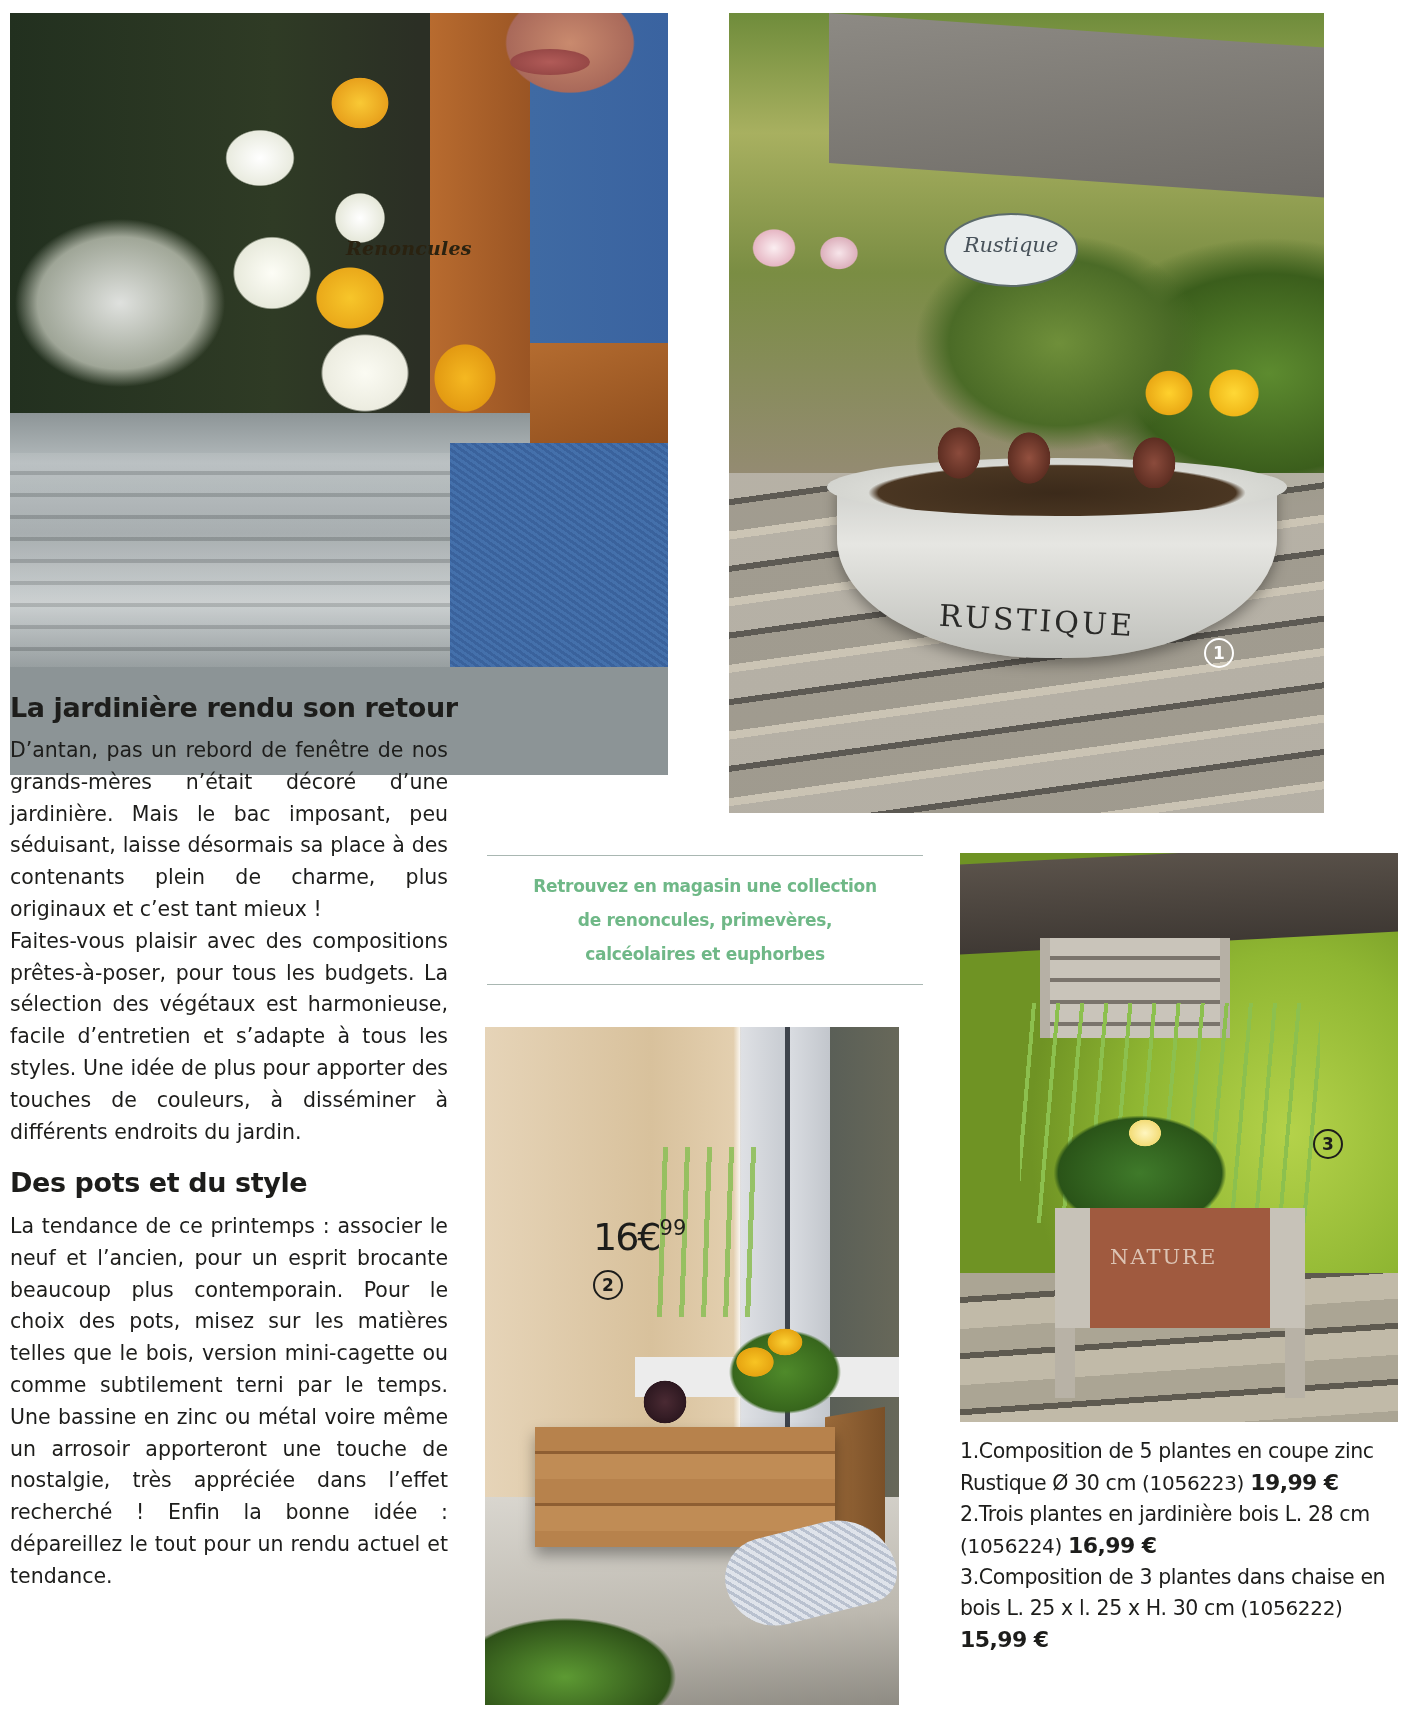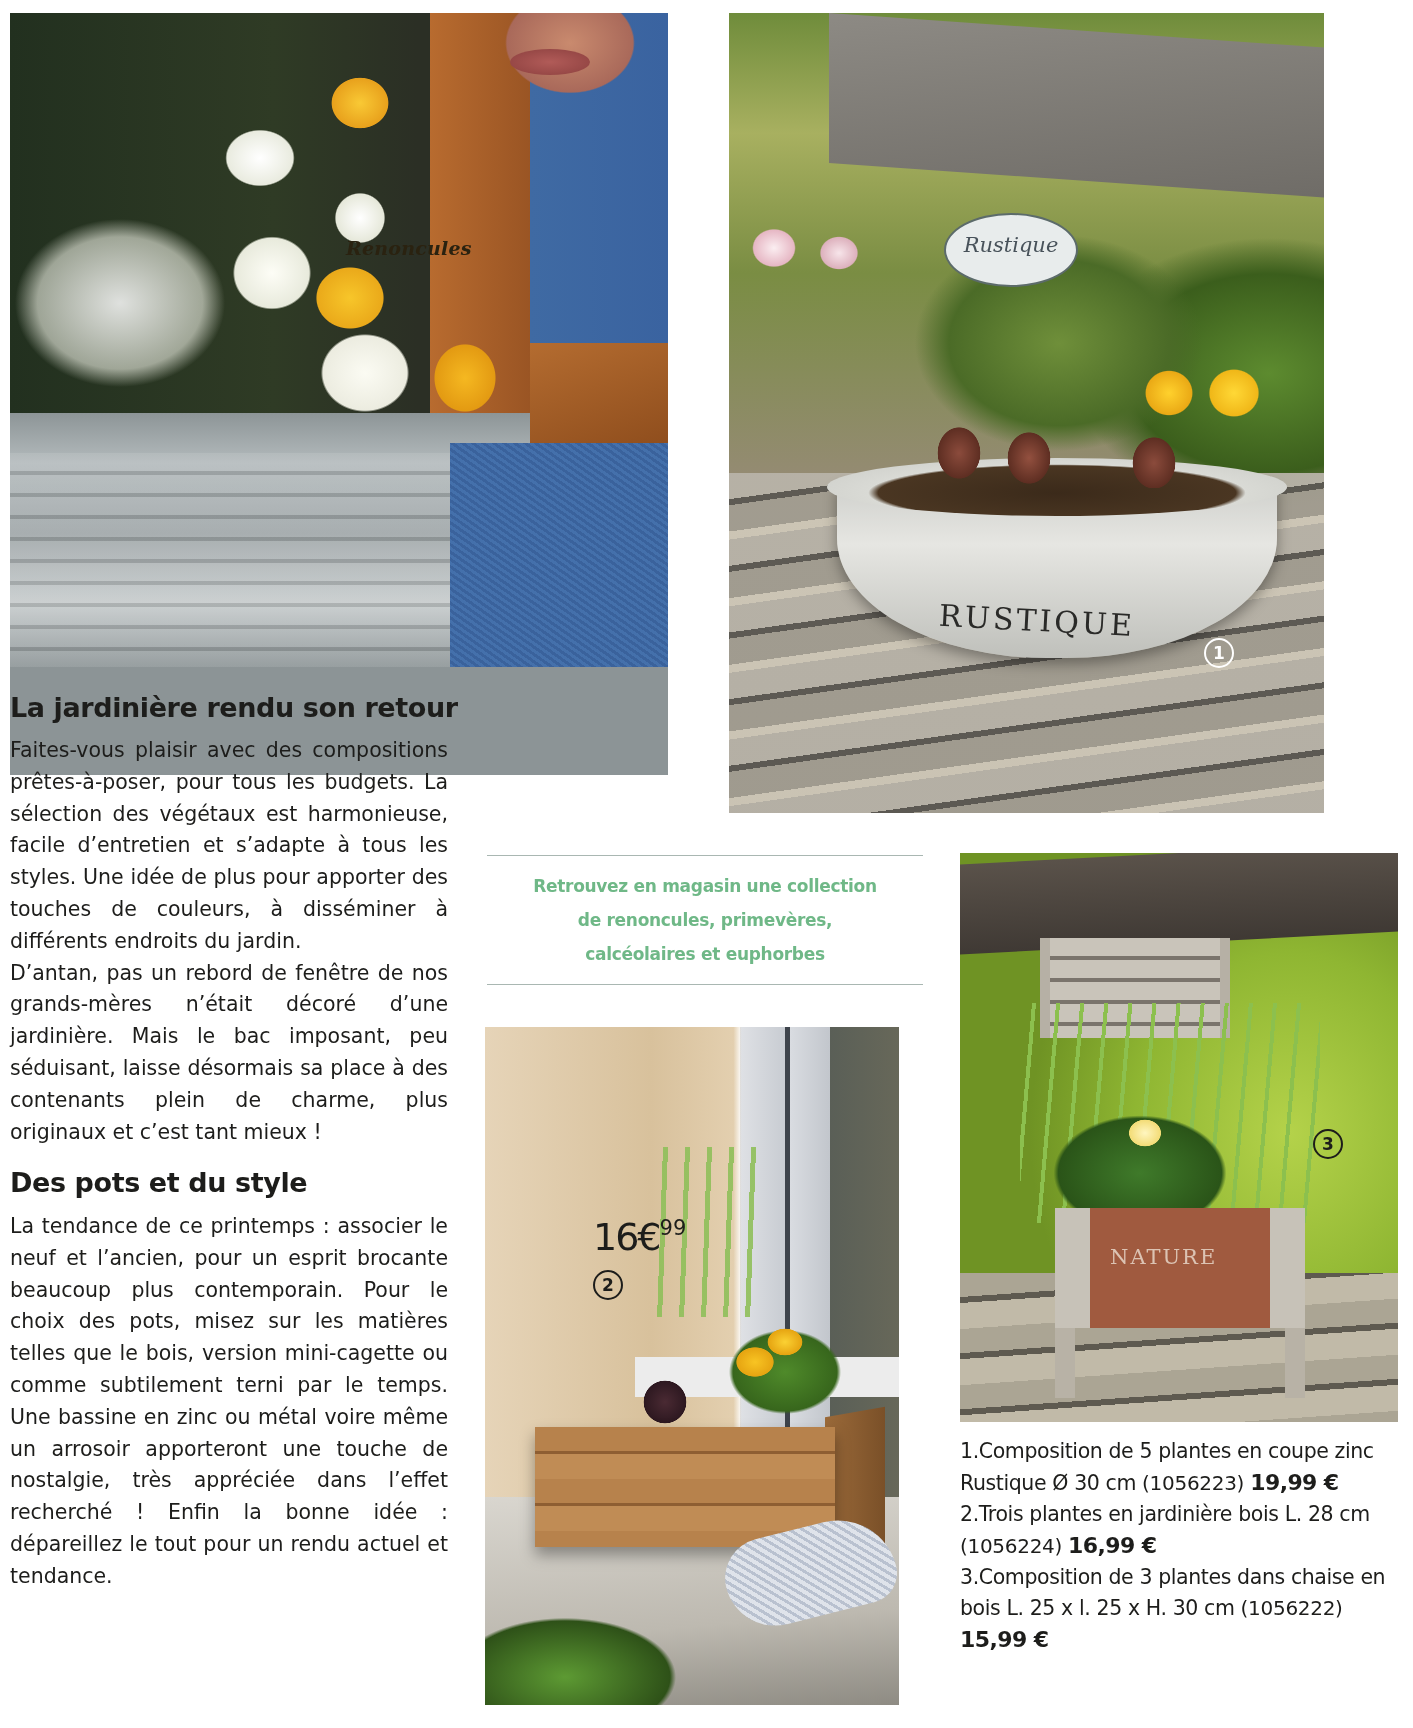--- a/index.html
+++ b/index.html
@@ -171,22 +171,22 @@
   <div class="bulbs"></div>
   <div class="tag">
       <span>Rustique</span>
     </div>
   <span class="engraved">RUSTIQUE</span>
   <div class="num light" style="left:475px; top:625px;">1</div>
 </div>
 
 <h2 class="h2" style="top:692px;">La jardinière rendu son retour</h2>
 <div class="para" style="top:735px;">
+  <p>D’antan, pas un rebord de fenêtre de nos grands-mères n’était décoré d’une jardinière. Mais le bac imposant, peu séduisant, laisse désormais sa place à des contenants plein de charme, plus originaux et c’est tant mieux !</p>
   <p>Faites-vous plaisir avec des compositions prêtes-à-poser, pour tous les budgets. La sélection des végétaux est harmonieuse, facile d’entretien et s’adapte à tous les styles. Une idée de plus pour apporter des touches de couleurs, à disséminer à différents endroits du jardin.</p>
-  <p>D’antan, pas un rebord de fenêtre de nos grands-mères n’était décoré d’une jardinière. Mais le bac imposant, peu séduisant, laisse désormais sa place à des contenants plein de charme, plus originaux et c’est tant mieux !</p>
 </div>
 
 <h2 class="h2" style="top:1167px;">Des pots et du style</h2>
 <div class="para" style="top:1211px;">
   <p>La tendance de ce printemps : associer le neuf et l’ancien, pour un esprit brocante beaucoup plus contemporain. Pour le choix des pots, misez sur les matières telles que le bois, version mini-cagette ou comme subtilement terni par le temps. Une bassine en zinc ou métal voire même un arrosoir apporteront une touche de nostalgie, très appréciée dans l’effet recherché ! Enfin la bonne idée : dépareillez le tout pour un rendu actuel et tendance.</p>
 </div>
 
 <div id="callout">
   <div>
     <span>Retrouvez en magasin une collection</span><br>

